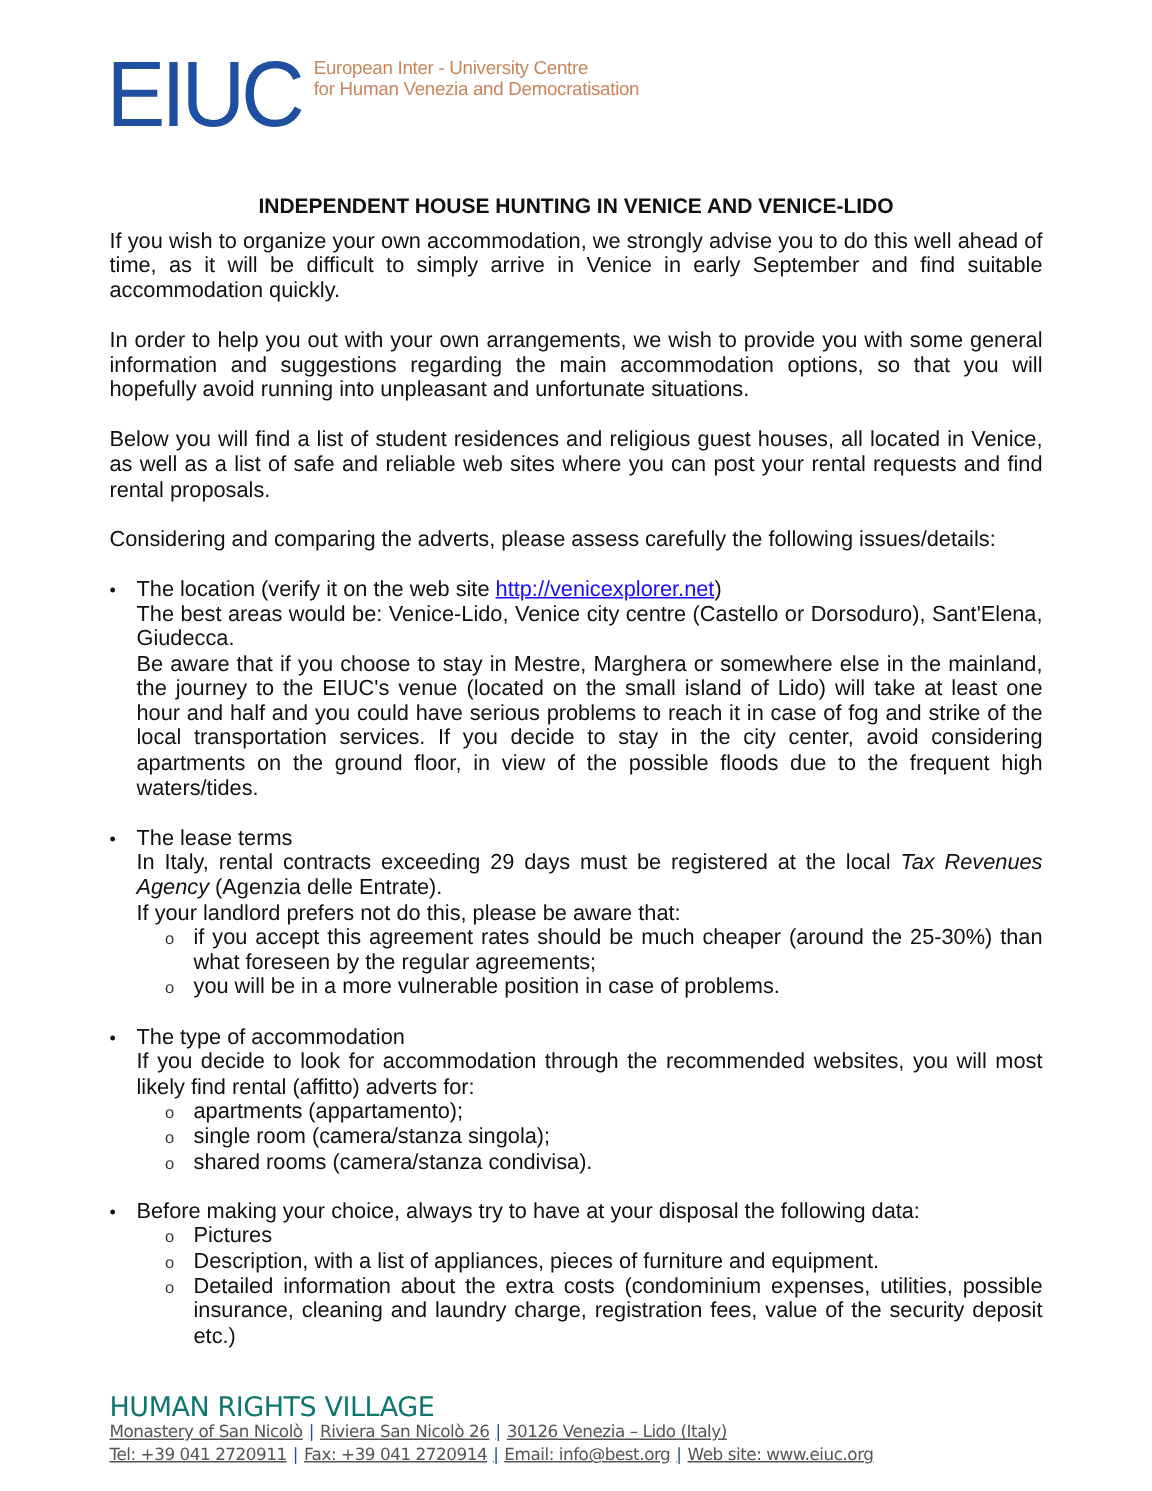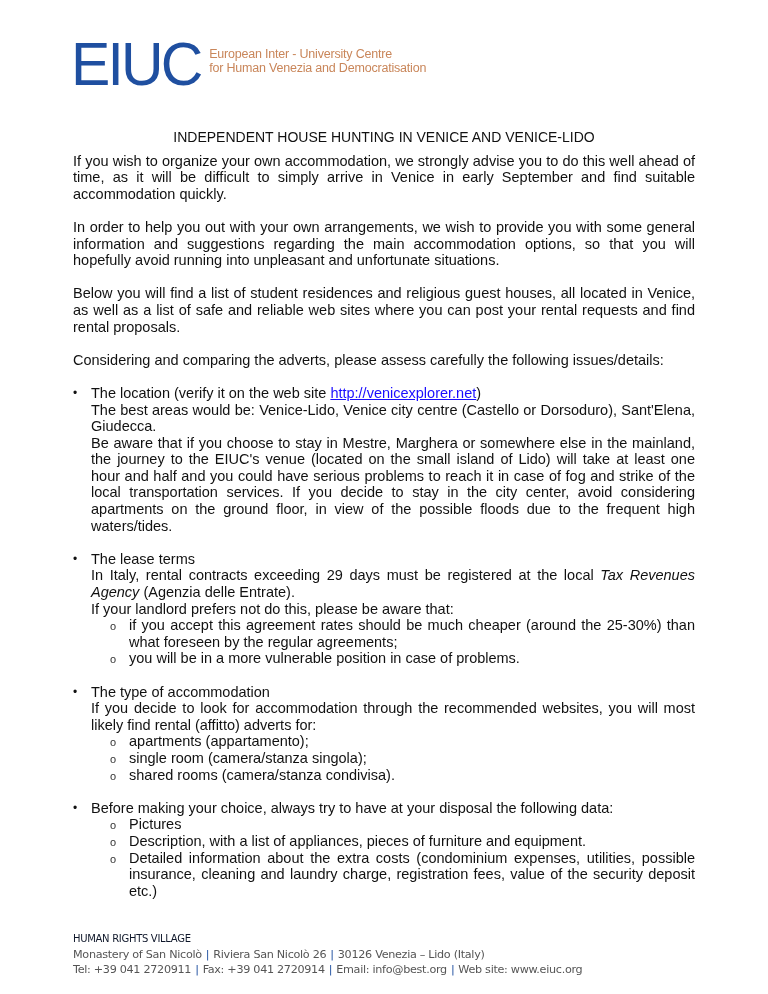--- a/index.html
+++ b/index.html
@@ -1,35 +1,35 @@
 <!DOCTYPE html>
 <html><head>
 <meta charset="utf-8">
 <style>
   html, body { margin: 0; padding: 0; background: #ffffff; }
   body { width: 768px; height: 994px; position: relative; overflow: hidden;
          font-family: "Liberation Sans", sans-serif; color: #111; }
-  .logo { position: absolute; left: 71px; top: 38px; display: flex; align-items: center; }
+  .logo { position: absolute; left: 71px; top: 38px; display: flex; align-items: flex-start; }
   .logo-mark { font-family: "Liberation Sans", sans-serif; font-size: 62px; line-height: 52px;
                color: #1f4fa0; letter-spacing: -3px; font-weight: 400; transform: scaleX(0.95);
                transform-origin: left bottom; height: 52px; }
   .logo-text { margin-left: 2px; margin-bottom: 6px; font-size: 12.5px; line-height: 14px;
                color: #c9865a; letter-spacing: -0.2px; }
   .content { position: absolute; left: 73px; top: 129px; width: 622px; font-size: 14.5px; line-height: 16.6px; }
-  .title { text-align: center; font-weight: normal; font-size: 14px; margin: 0 0 7px 0; }
+  .title { text-align: center; font-weight: bold; font-size: 14px; margin: 0 0 7px 0; }
   p { margin: 0 0 16.6px 0; text-align: justify; }
   .item { position: relative; padding-left: 18px; margin-bottom: 16.6px; text-align: justify; }
   .bullet { position: absolute; left: 0; top: 0; font-size: 12px; }
   .sub { position: relative; padding-left: 56px; text-align: justify; }
   .sub .obullet { position: absolute; left: 37px; top: 1px; font-size: 11px; color: #333; }
   .subwrap { margin-left: -18px; }
   a { color: #1a0dff; }
   .footer { position: absolute; left: 73px; top: 931px; font-family: "DejaVu Sans", sans-serif; }
-  .footer-title { color: #0f172a; font-size: 10px; line-height: 16px; letter-spacing: -0.3px; }
-  .footer-line { color: #555; font-size: 11.2px; line-height: 15px; letter-spacing: -0.3px; }
+  .footer-title { color: #0f766e; font-size: 18px; line-height: 16px; letter-spacing: -0.3px; }
+  .footer-line { color: #555; font-size: 11.2px; line-height: 15px; letter-spacing: -0.3px; text-decoration: underline; }
   .sep { color: #1f4fa0; margin: 0 4px; }
 </style>
 </head>
 <body>
 
 <div class="logo">
   <div class="logo-mark">EIUC</div>
   <div class="logo-text">
     <div>European Inter - University Centre</div>
     <div>for Human Venezia and Democratisation</div>

